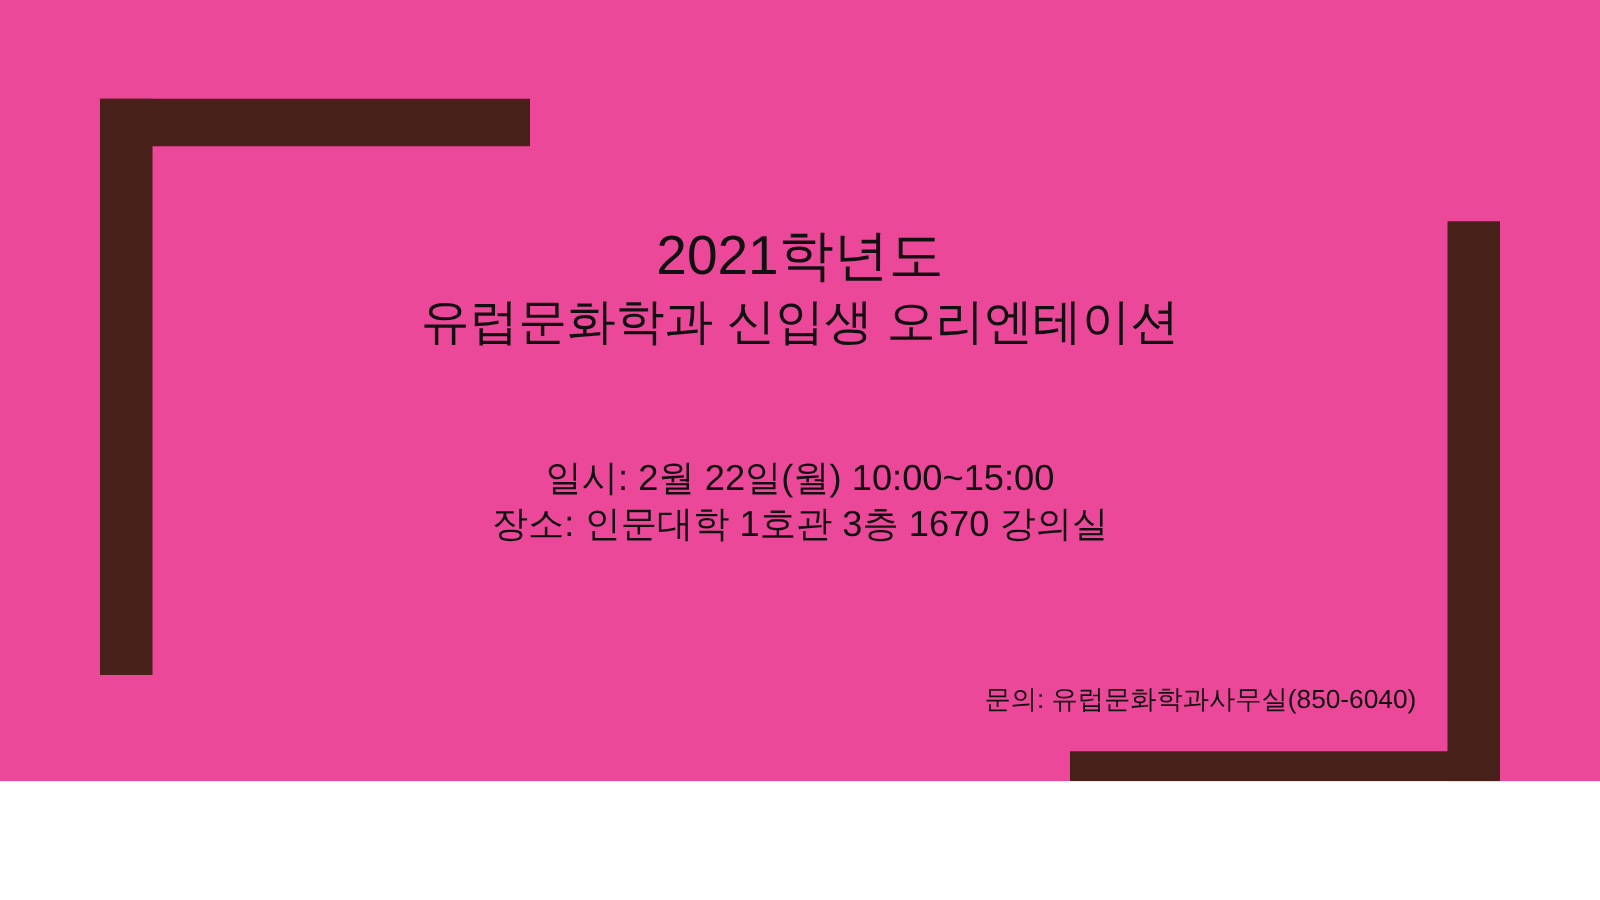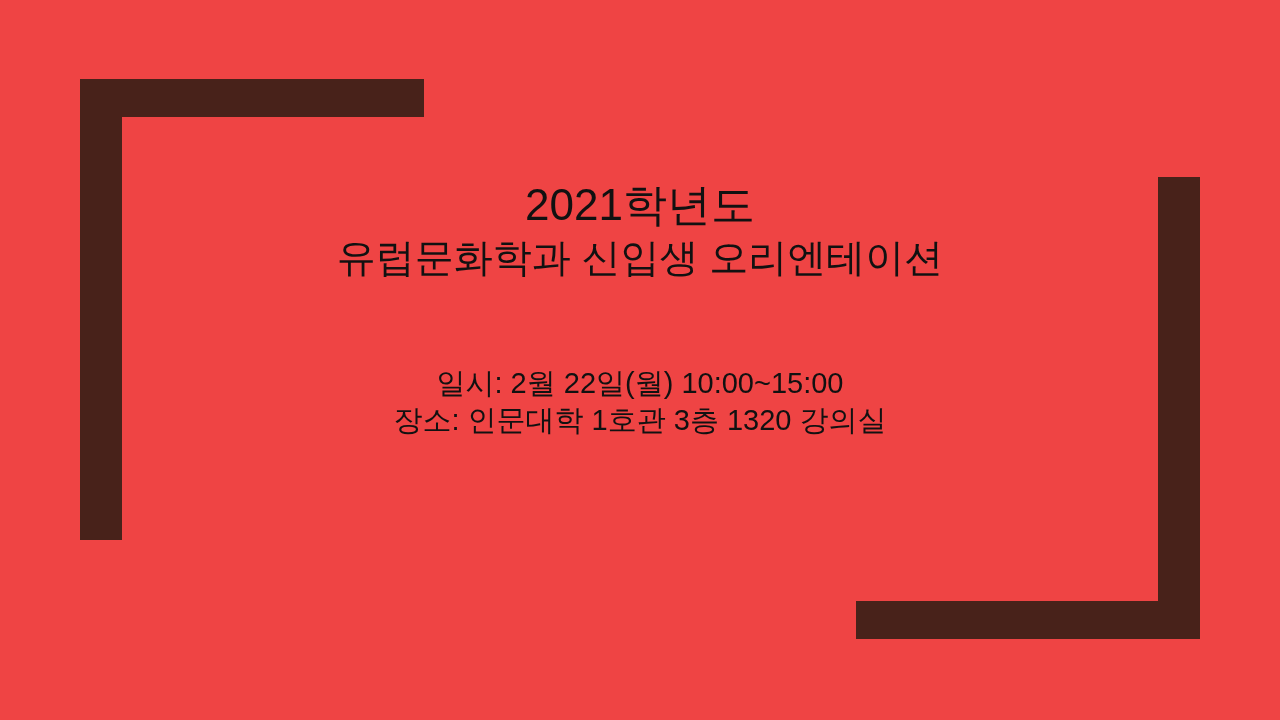--- a/index.html
+++ b/index.html
@@ -3,23 +3,23 @@
 <meta charset="utf-8">
 <style>
   html, body {
     margin: 0;
     padding: 0;
     background: #ffffff;
   }
   #poster {
     position: relative;
     width: 1280px;
-    height: 720px;
+    height: 625px;
     overflow: hidden;
-    background: #ef4444;
+    background: #ec4899;
     font-family: "Liberation Sans", "DejaVu Sans", sans-serif;
   }
 
   
   .bracket-bar {
     position: absolute;
     background: #48221a;
   }
   #bracket-tl-horizontal {
     left: 80px;
@@ -114,17 +114,20 @@
   <div class="bracket-bar" id="bracket-br-vertical"></div>
   <div class="bracket-bar" id="bracket-br-horizontal"></div>
 
   <div id="title-block">
     <span class="title-line" id="title-line-1">2021학년도</span>
     <span class="title-line" id="title-line-2">유럽문화학과 신입생 오리엔테이션</span>
   </div>
 
   <div id="details-block">
     <span class="detail-line">일시: 2월 22일(월) 10:00~15:00</span>
-    <span class="detail-line">장소: 인문대학 1호관 3층 1320 강의실</span>
+    <span class="detail-line">장소: 인문대학 1호관 3층 1670 강의실</span>
   </div>
 
+  <div id="contact-block">
+    <span id="contact-line">문의: 유럽문화학과사무실(850-6040)</span>
+  </div>
 
 </div>
 
 </body></html>

